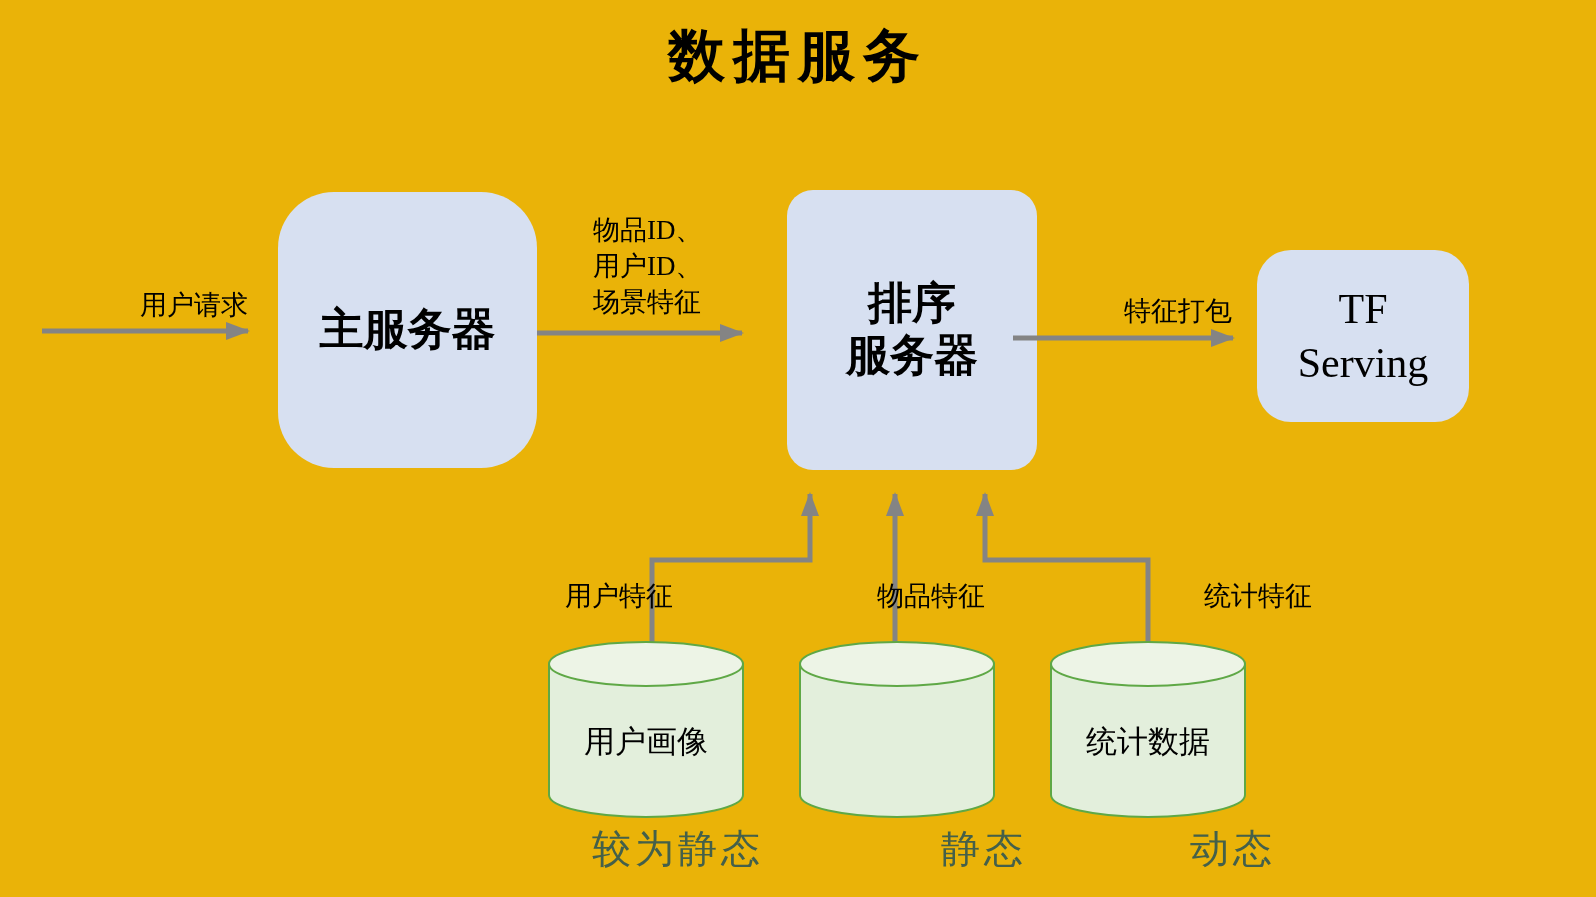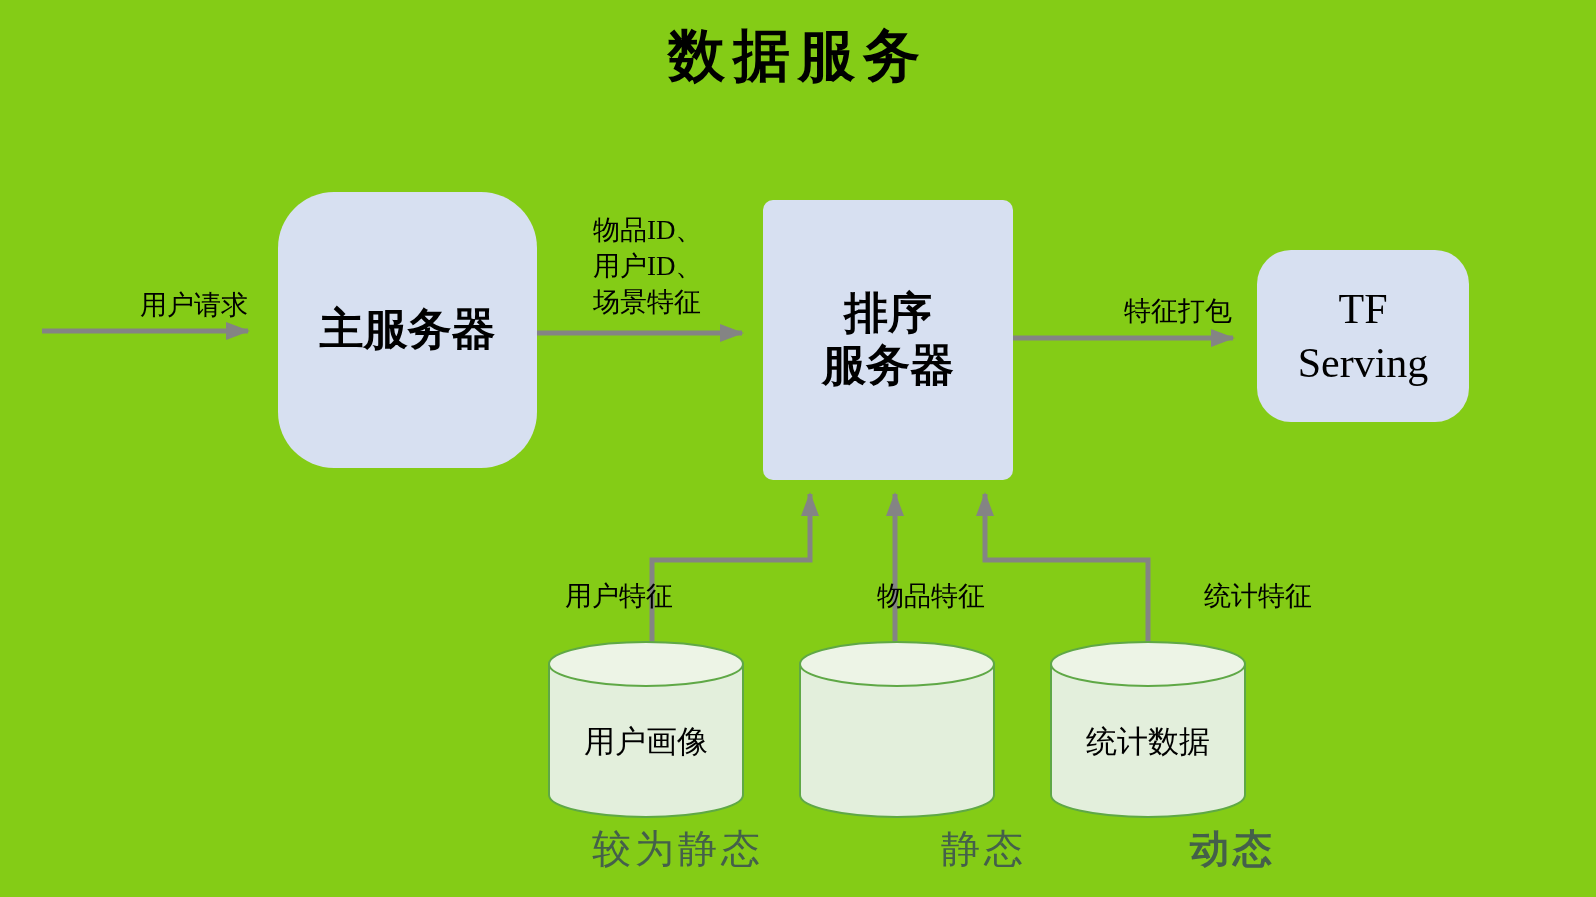--- a/index.html
+++ b/index.html
@@ -1,29 +1,29 @@
 <!DOCTYPE html>
 <html><head>
 <meta charset="utf-8">
 <style>
   html,body{margin:0;padding:0;background:#ffffff;}
   .canvas{
-    position:relative;width:1596px;height:897px;background:#84cc16;
+    position:relative;width:1596px;height:897px;background:#eab308;
     font-family:"Liberation Serif",serif;color:#111;overflow:hidden;
   }
   .title{
     position:absolute;left:0;top:18px;width:1596px;text-align:center;
     font-size:57px;font-weight:bold;letter-spacing:8px;color:#000;
   }
   .node{
     position:absolute;background:#d7e0f1;display:flex;align-items:center;
     justify-content:center;text-align:center;
   }
   .node-main{left:278px;top:192px;width:259px;height:276px;border-radius:56px;}
-  .node-rank{left:763px;top:190px;width:250px;height:280px;border-radius:10px;margin-top:10px;}
+  .node-rank{left:787px;top:190px;width:250px;height:280px;border-radius:26px;}
   .node-tf{left:1257px;top:250px;width:212px;height:172px;border-radius:34px;}
   .node-label{font-size:44px;font-weight:bold;line-height:52px;color:#000;}
   .node-label-tf{font-size:42px;font-weight:normal;line-height:54px;color:#000;}
   .svg-layer{position:absolute;left:0;top:0;width:1596px;height:897px;}
   .edge-label{position:absolute;font-size:27px;color:#000;white-space:nowrap;}
   .centered{transform:translateX(-50%);margin-left:36px;}
   .ids-label{position:absolute;left:593px;top:212px;font-size:27px;line-height:36px;color:#000;}
   .db-label{
     position:absolute;width:200px;text-align:center;font-size:31px;
     color:#000;transform:translateX(-50%);top:721px;
@@ -102,15 +102,15 @@
 
   <div class="edge-label centered" style="left:895px;top:578px;">物品特征</div>
 
   <div class="edge-label centered" style="left:1222px;top:578px;">统计特征</div>
 
   <div class="db-label" style="left:646px;">用户画像</div>
   <div class="db-label" style="left:1148px;">统计数据</div>
 
   <div class="db-caption" style="left:634px;">较为静态</div>
   <div class="db-caption" style="left:897px;">静态</div>
-  <div class="db-caption" style="left:1146px;font-weight:bold;">动态</div>
+  <div class="db-caption" style="left:1146px;">动态</div>
 
 </div>
 
 </body></html>

